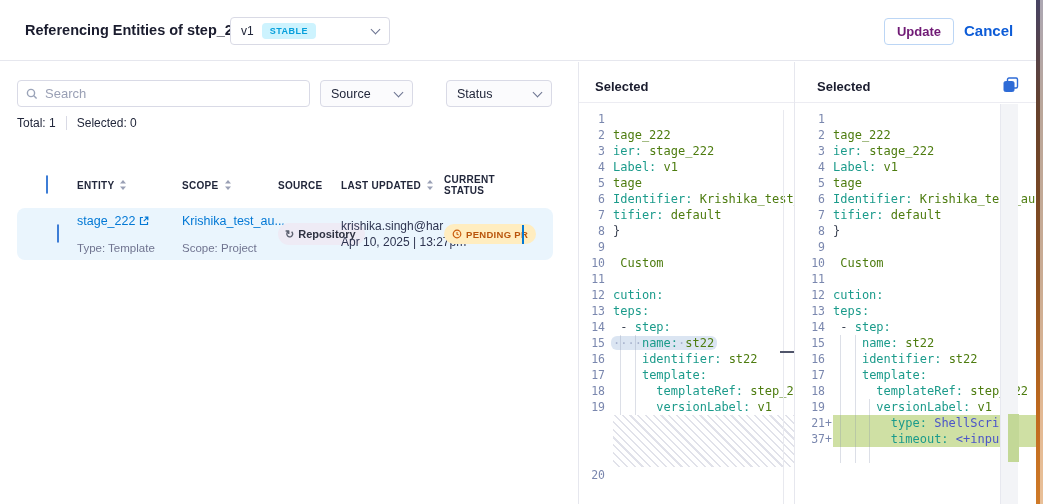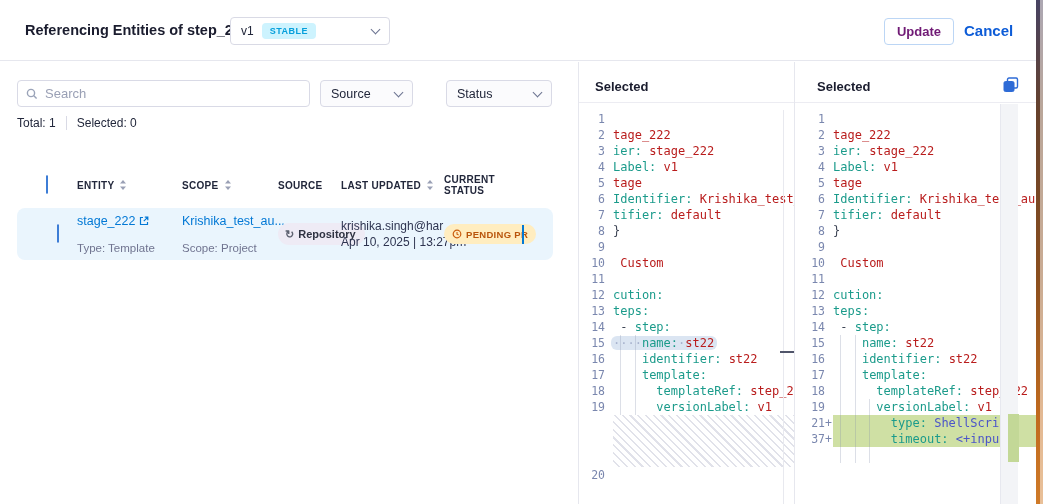--- a/index.html
+++ b/index.html
@@ -57,21 +57,21 @@
   .code-panel { position:absolute; top:42px; bottom:0; overflow:hidden; }
   #orig-panel { left:0; width:215px; }
   #refr-panel { left:216px; right:0; }
   .code-inner { padding-top:7px; position:relative; }
   .cl { height:16px; white-space:pre; font-family:"DejaVu Sans Mono",monospace; font-size:12px; line-height:16px; }
   .num { display:inline-block; text-align:right; font-size:11.5px; color:#7a87ae; }
   .orig .num { width:26px; }
   .refr .num { width:30px; }
   .plus { display:inline-block; width:8px; font-size:11.5px; color:#7a87ae; }
   .k { color:#1b9b8b; }
-  .v { color:#b91c1c; }
+  .v { color:#4d7c0f; }
   .p { color:#3f4656; }
   .d { color:#a8b3ce; }
   .body.focus { background:#dbe5f2; margin-left:-2px; padding:0 3px 0 2px;border-radius:6px; }
   .added { background:linear-gradient(90deg, transparent 38px, #cfe0a4 38px); }
   .added .v { color:#4b55c9; }
   .hatch { height:52px; margin-left:34px; background:repeating-linear-gradient(45deg, #ffffff 0 4px, #e1e2ea 4px 5.5px); }
   .guide { position:absolute; width:1px; background:rgba(130,140,170,.28); }
 
   .ruler-line { position:absolute; left:204px; top:48px; bottom:0; width:1px; background:#e8e9ef; }
   .diff-connector { position:absolute; left:201px; top:289px; width:14px; height:2px; background:#50556a; }

